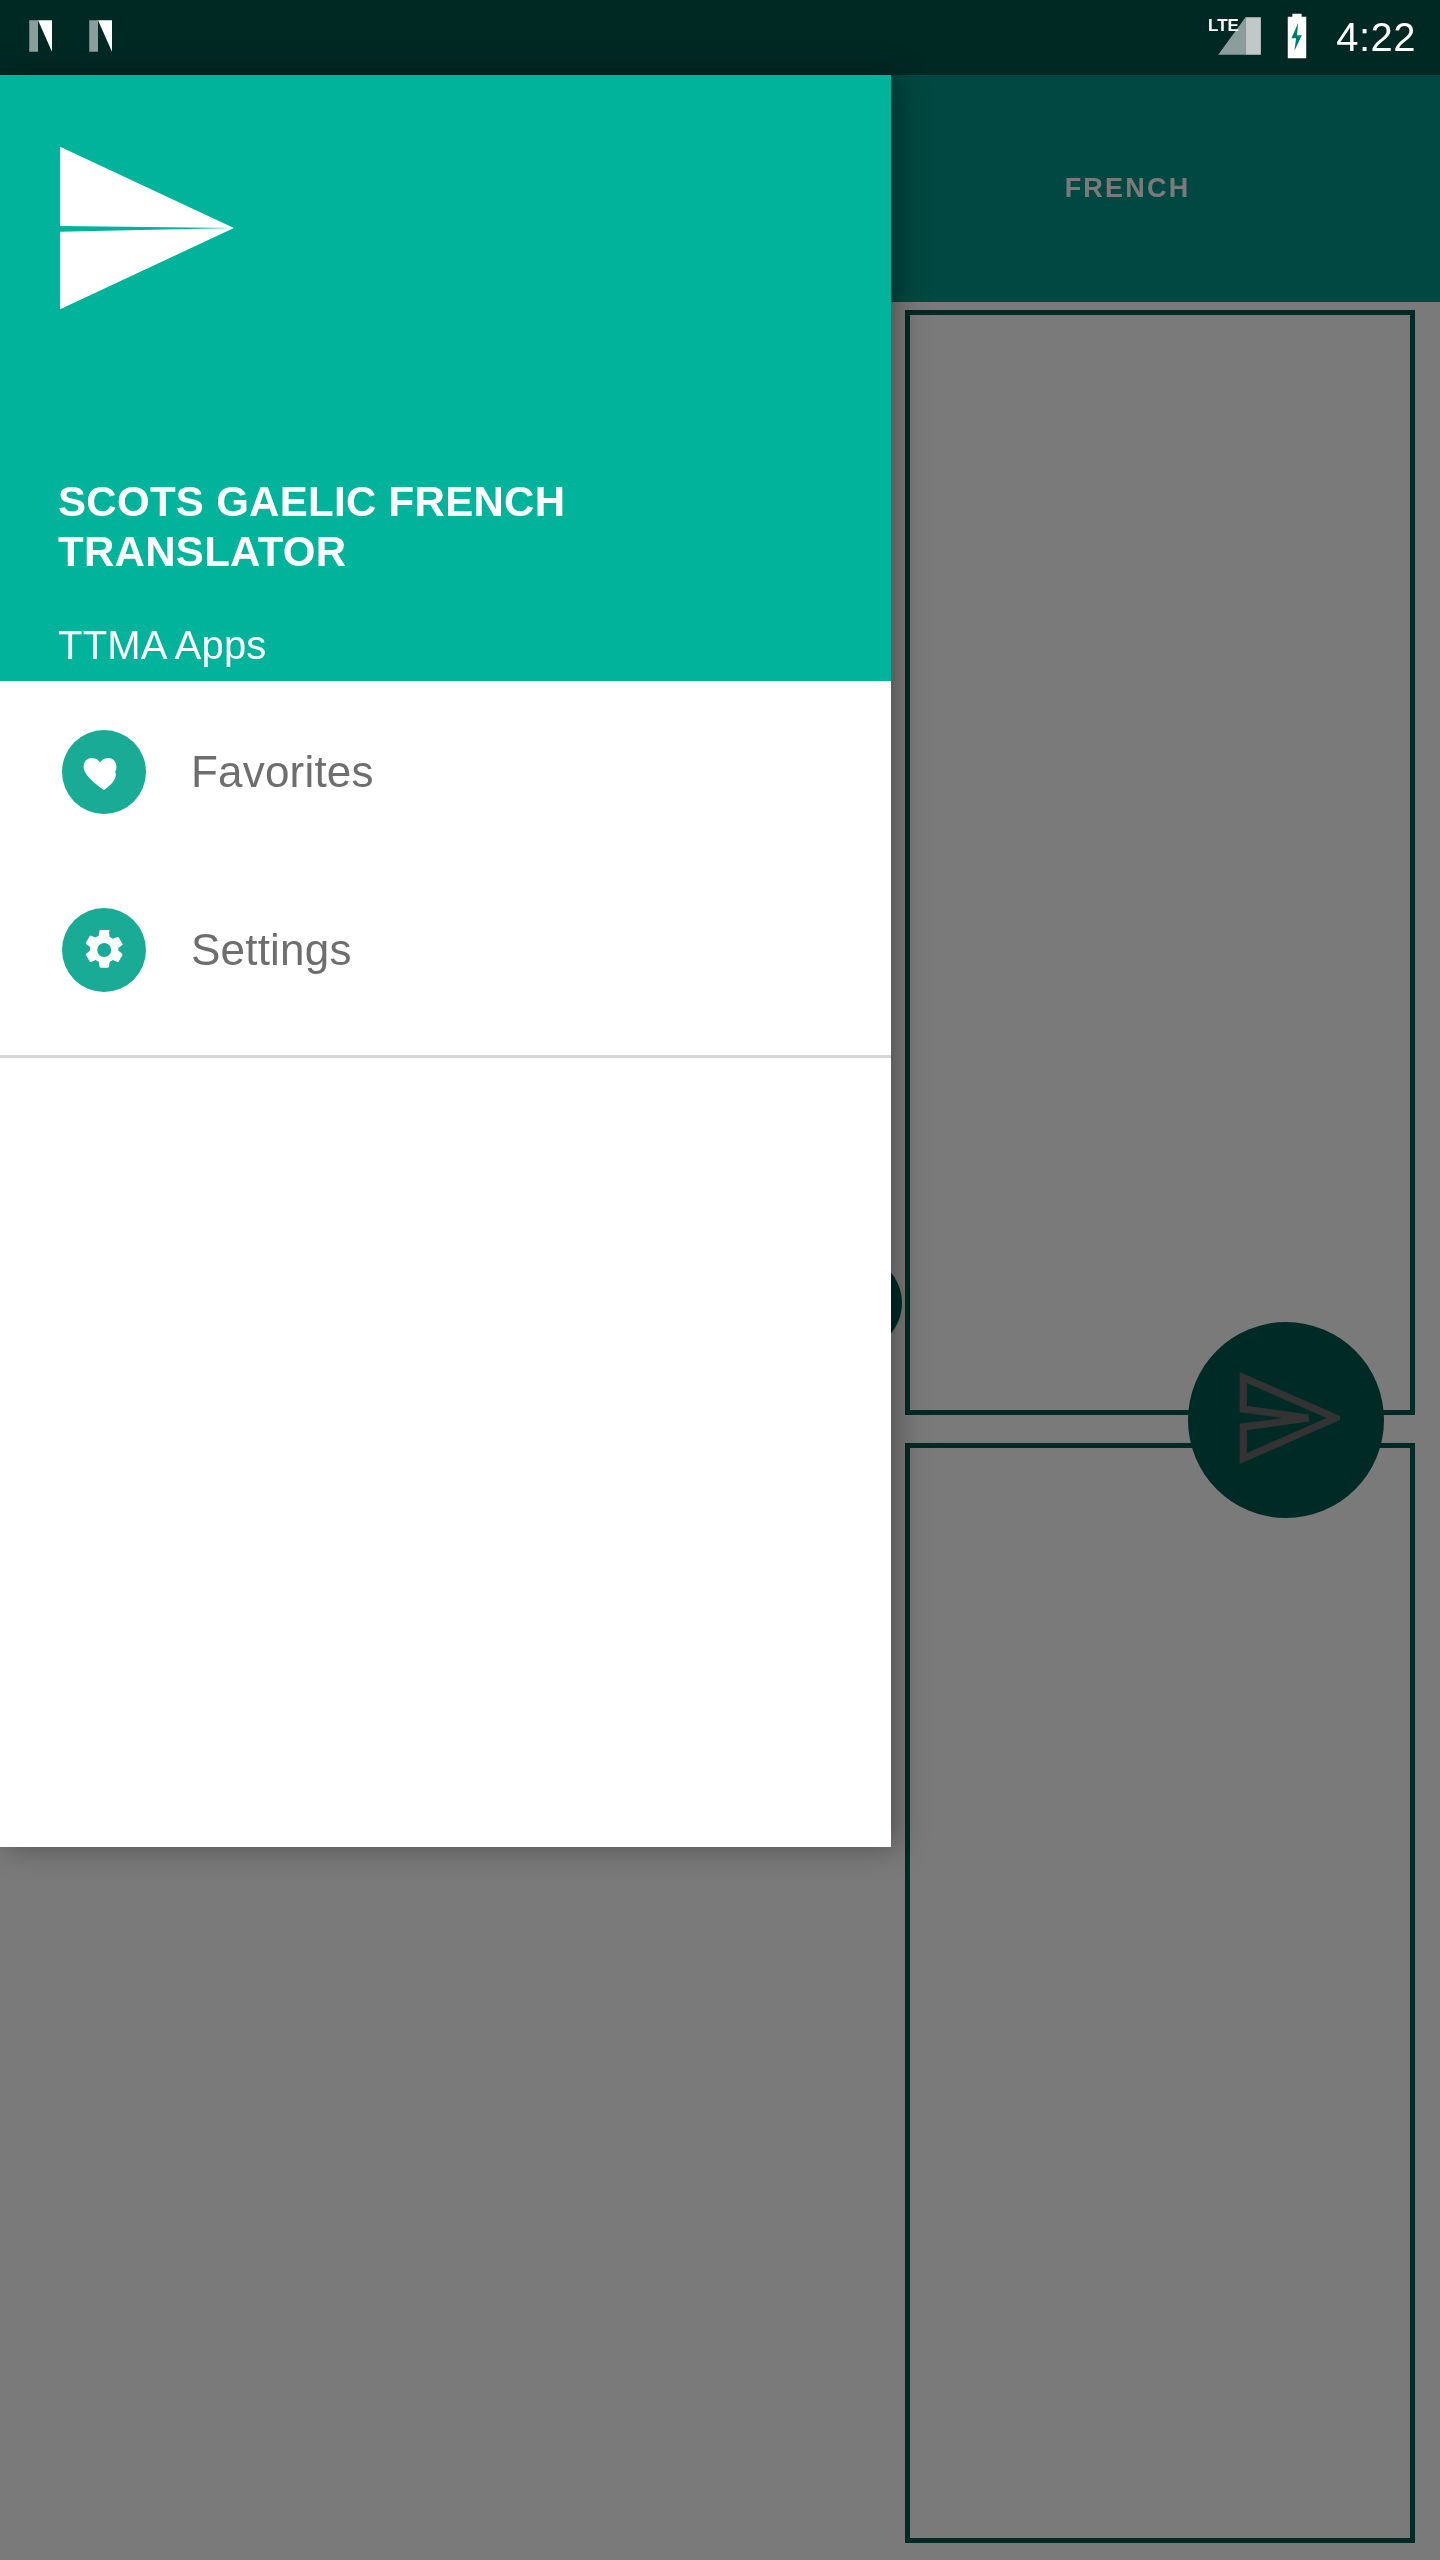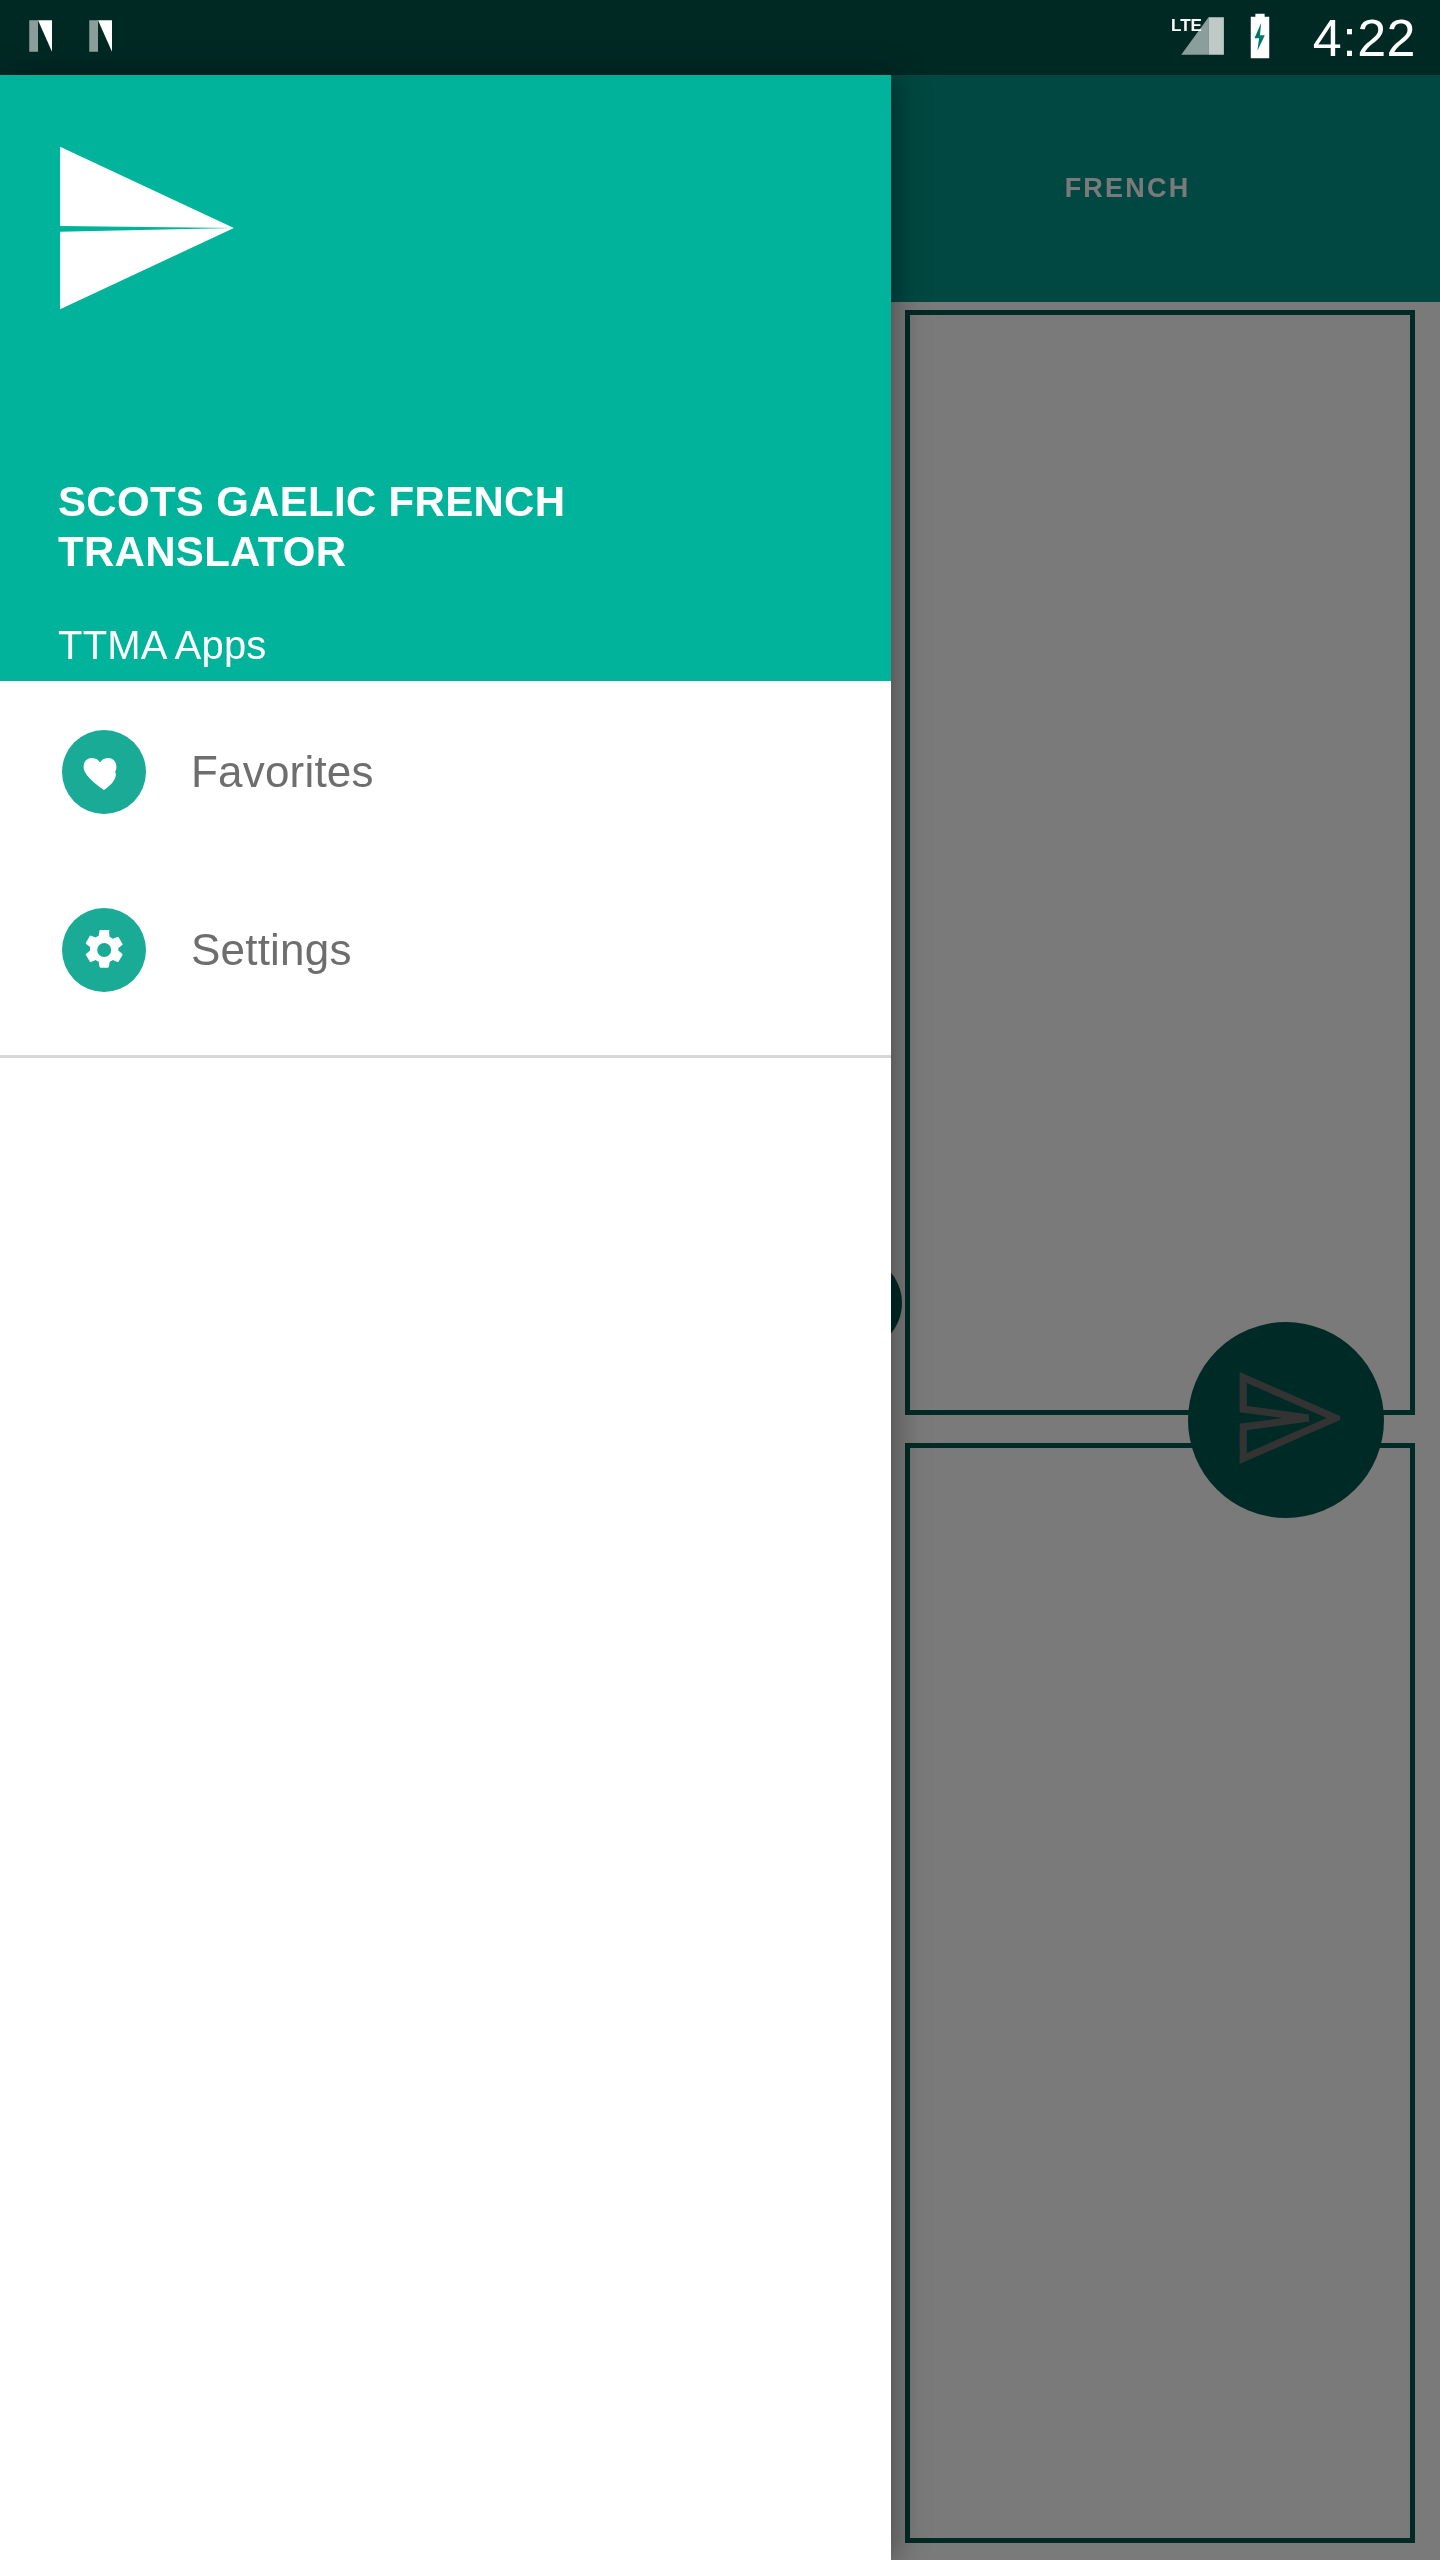--- a/index.html
+++ b/index.html
@@ -121,33 +121,33 @@
     color: #ffffff;
   }
   .sb-left { display: flex; align-items: center; gap: 18px; }
   .sb-right {
     margin-left: auto;
     display: flex;
     align-items: center;
     gap: 16px;
   }
   .sb-time {
-    font-size: 52px;
+    font-size: 40px;
     font-weight: 400;
     letter-spacing: 0.5px;
-    margin-left: 22px;
+    margin-left: 8px;
   }
   .sb-icon { display: block; }
 
   
   .drawer {
     position: absolute;
     left: 0; top: 75px;
     width: 891px;
-    height: 2485px;
+    height: 1772px;
     background: #ffffff;
     box-shadow: 6px 0 28px rgba(0,0,0,0.35);
     overflow: hidden;
   }
   .drawer-header {
     position: relative;
     width: 891px;
     height: 606px;
     background: #00b39a;
     box-sizing: border-box;

